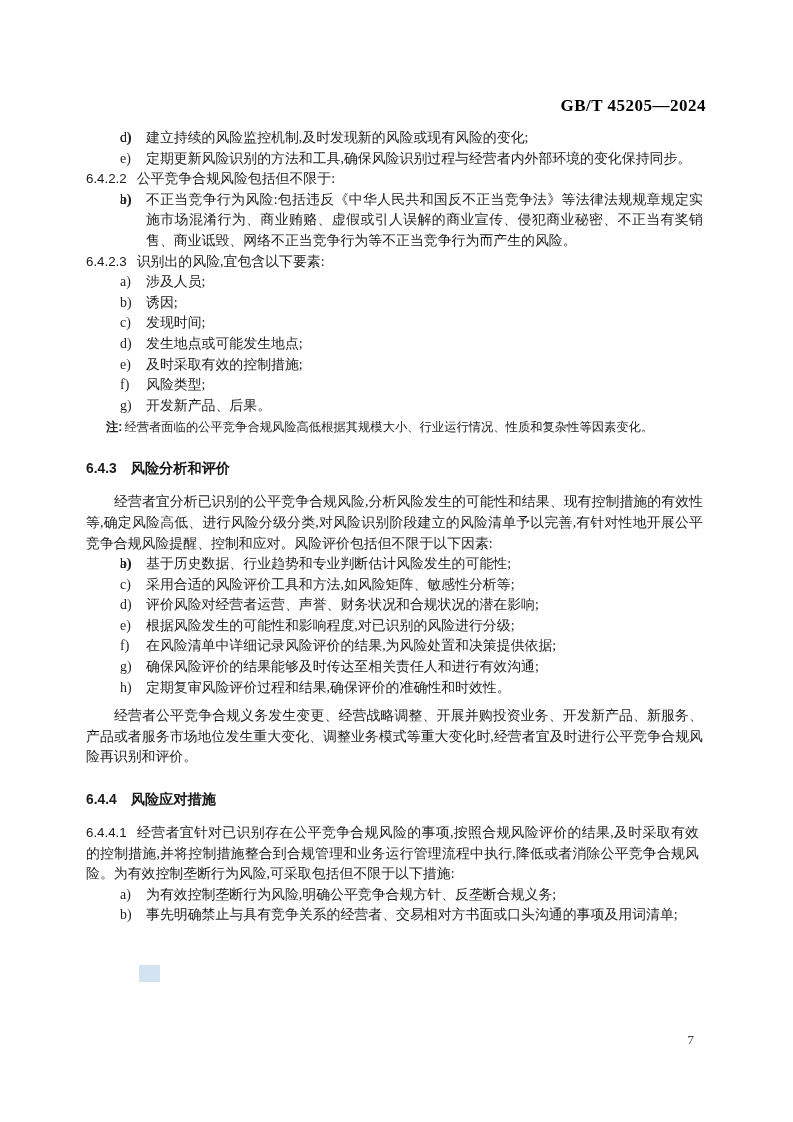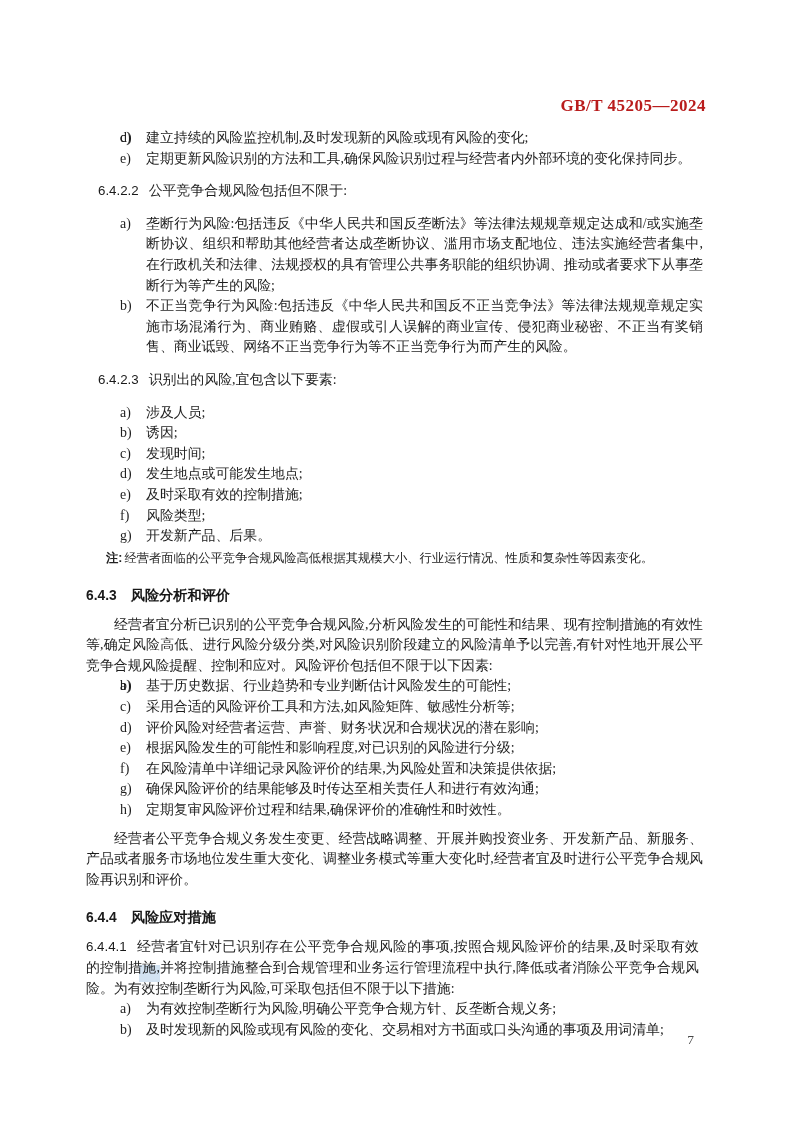--- a/index.html
+++ b/index.html
@@ -5,36 +5,36 @@
   html,body{margin:0;padding:0;}
   body{
     width:793px;height:1122px;background:#ffffff;position:relative;
     font-family:"Liberation Serif","DejaVu Serif",serif;
     color:#1d1d1d;overflow:hidden;
   }
   .page{position:absolute;inset:0;background:#ffffff;}
   .doc-header{
     position:absolute;top:96px;right:87px;
     font-weight:bold;font-size:17px;letter-spacing:.5px;
-    font-family:"Liberation Serif","DejaVu Serif",serif;color:#b91c1c;
+    font-family:"Liberation Serif","DejaVu Serif",serif;color:#000000;
   }
   .content{
     position:absolute;left:86px;top:128px;width:617px;
     font-size:13.9px;line-height:20.6px;text-align:justify;
   }
   .li{position:relative;padding-left:60px;}
   .li .lbl{position:absolute;left:34px;top:0;}
-  .clause{margin:12px;}
+  .clause{margin:0;}
   .num{
     font-family:"Liberation Sans","DejaVu Sans",sans-serif;
     font-size:13.3px;margin-right:10px;color:#1a1a1a;
   }
   .sec-heading{
     font-family:"Liberation Sans","DejaVu Sans",sans-serif;
-    font-weight:700;font-size:14.2px;line-height:21px;
+    font-weight:700;font-size:14.2px;line-height:28px;
     margin:17px 0 0 0;color:#171717;text-align:left;
   }
   .sec-heading .num{font-weight:700;font-size:13.8px;margin-right:14px;}
   .para{text-indent:28px;margin:9px 0 0 0;}
   .para.flush{margin-top:8px;}
   .clause-para{margin:9px 4px 0 0;text-indent:0;}
   .note{
     margin:1px 0 0 20px;font-size:12.3px;line-height:20px;text-align:left;color:#222;
   }
   .note .note-label{
@@ -73,21 +73,20 @@
         <span>定期更新风险识别的方法和工具,确保风险识别过程与经营者内外部环境的变化保持同步。</span>
       </div>
     </div>
 
     <p class="clause">
       <span class="num">6.4.2.2</span><span>公平竞争合规风险包括但不限于:</span>
     </p>
     <div>
       <div class="li">
         <span class="lbl">a)</span>
-        <span>垄断行为风险:包括违反《中华人民共和国反垄断法》等法律法规规章规定达成和/或实施垄断协议、组织和帮助其他经营者达成垄断协议、滥用市场支配地位、违法实施经营者集中,在行政机关和法律、法规授权的具有管理公共事务职能的组织协调、推动或者要求下从事垄断行为等产生的风险;</span>
       </div>
       <div class="li">
         <span class="lbl">b)</span>
         <span>不正当竞争行为风险:包括违反《中华人民共和国反不正当竞争法》等法律法规规章规定实施市场混淆行为、商业贿赂、虚假或引人误解的商业宣传、侵犯商业秘密、不正当有奖销售、商业诋毁、网络不正当竞争行为等不正当竞争行为而产生的风险。</span>
       </div>
     </div>
 
     <p class="clause">
       <span class="num">6.4.2.3</span><span>识别出的风险,宜包含以下要素:</span>
     </p>
@@ -170,21 +169,21 @@
     <p class="clause-para">
       <span class="num">6.4.4.1</span><span>经营者宜针对已识别存在公平竞争合规风险的事项,按照合规风险评价的结果,及时采取有效的控制措施,并将控制措施整合到合规管理和业务运行管理流程中执行,降低或者消除公平竞争合规风险。为有效控制垄断行为风险,可采取包括但不限于以下措施:</span>
     </p>
     <div>
       <div class="li">
         <span class="lbl">a)</span>
         <span>为有效控制垄断行为风险,明确公平竞争合规方针、反垄断合规义务;</span>
       </div>
       <div class="li">
         <span class="lbl">b)</span>
-        <span>及时发现新的风险或现有风险的变化、交易相对方书面或口头沟通的事项及用词清单;</span>
+        <span>事先明确禁止与具有竞争关系的经营者、交易相对方书面或口头沟通的事项及用词清单;</span>
       </div>
     </div>
 
   </div>
 
   <div class="scan-artifact" style="background: rgb(174, 203, 232);"></div>
 
   <div class="page-number">7</div>
 
 </div>

